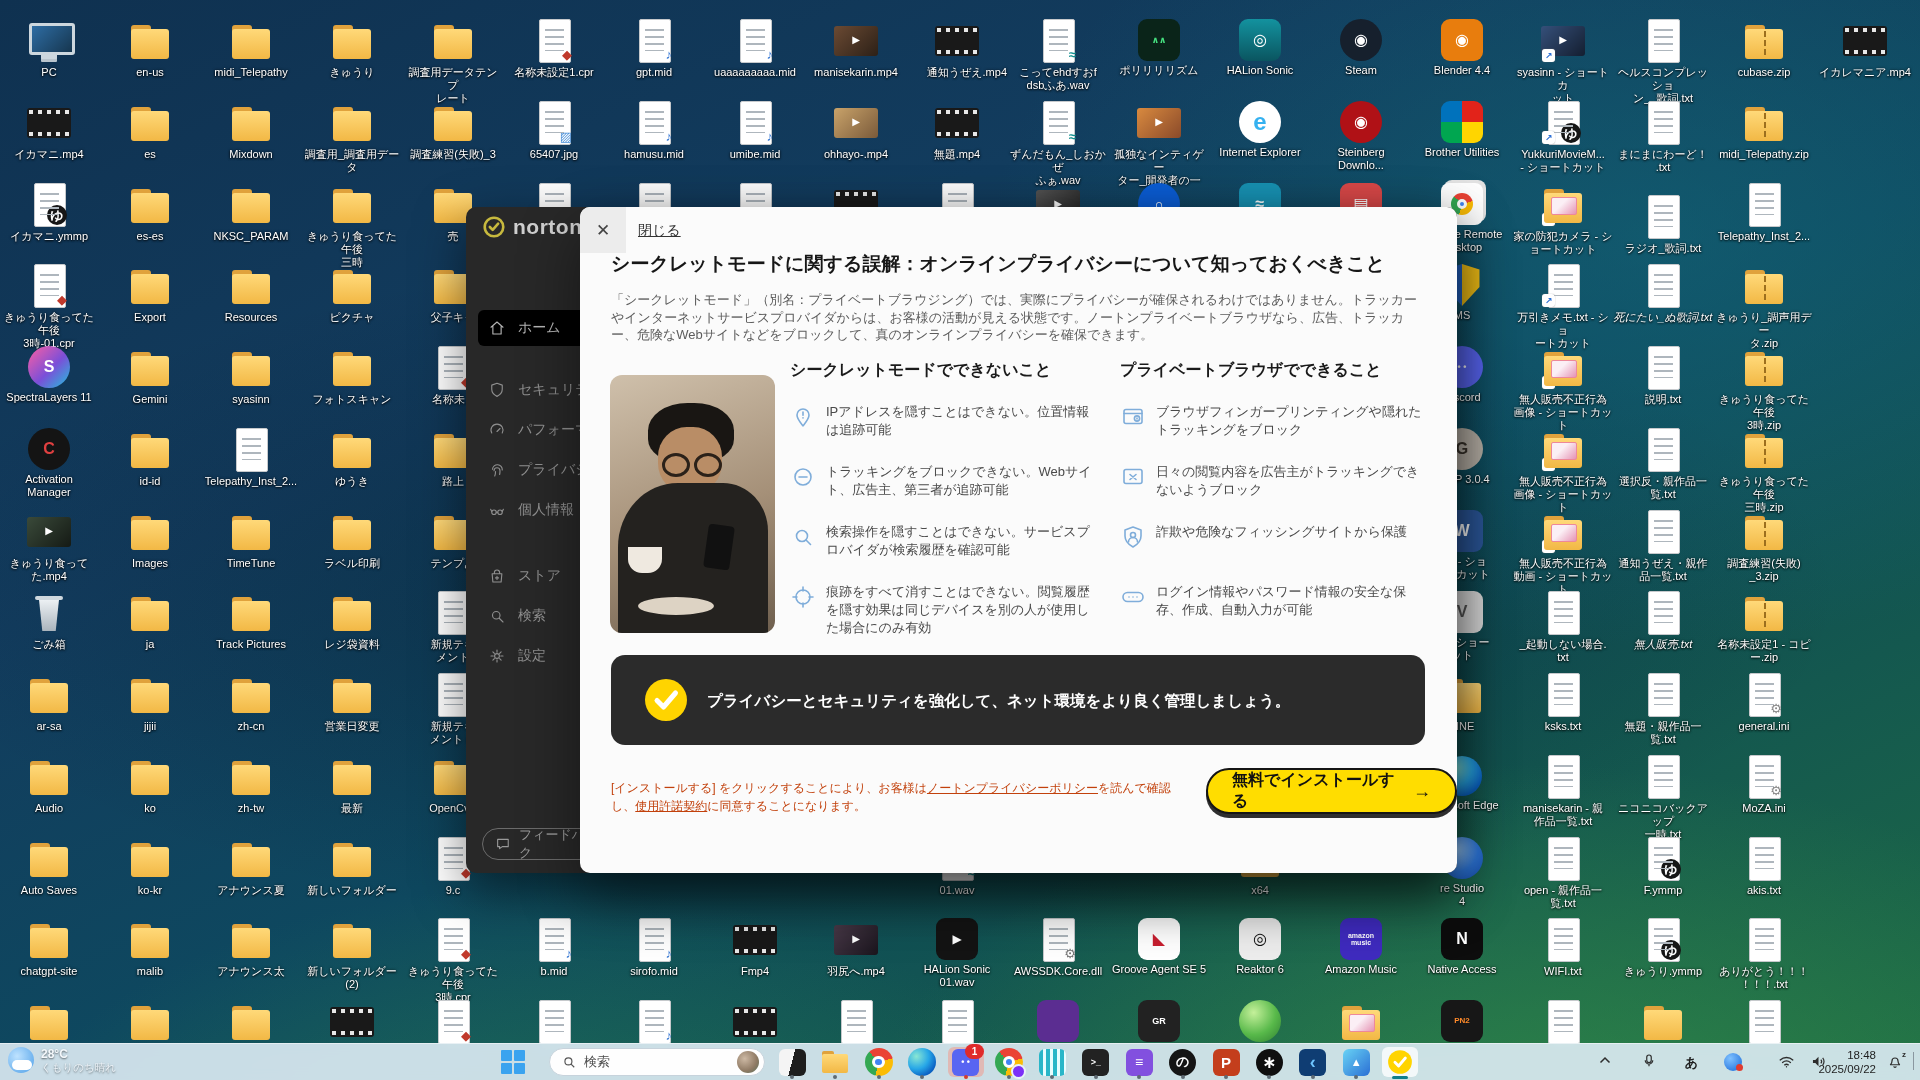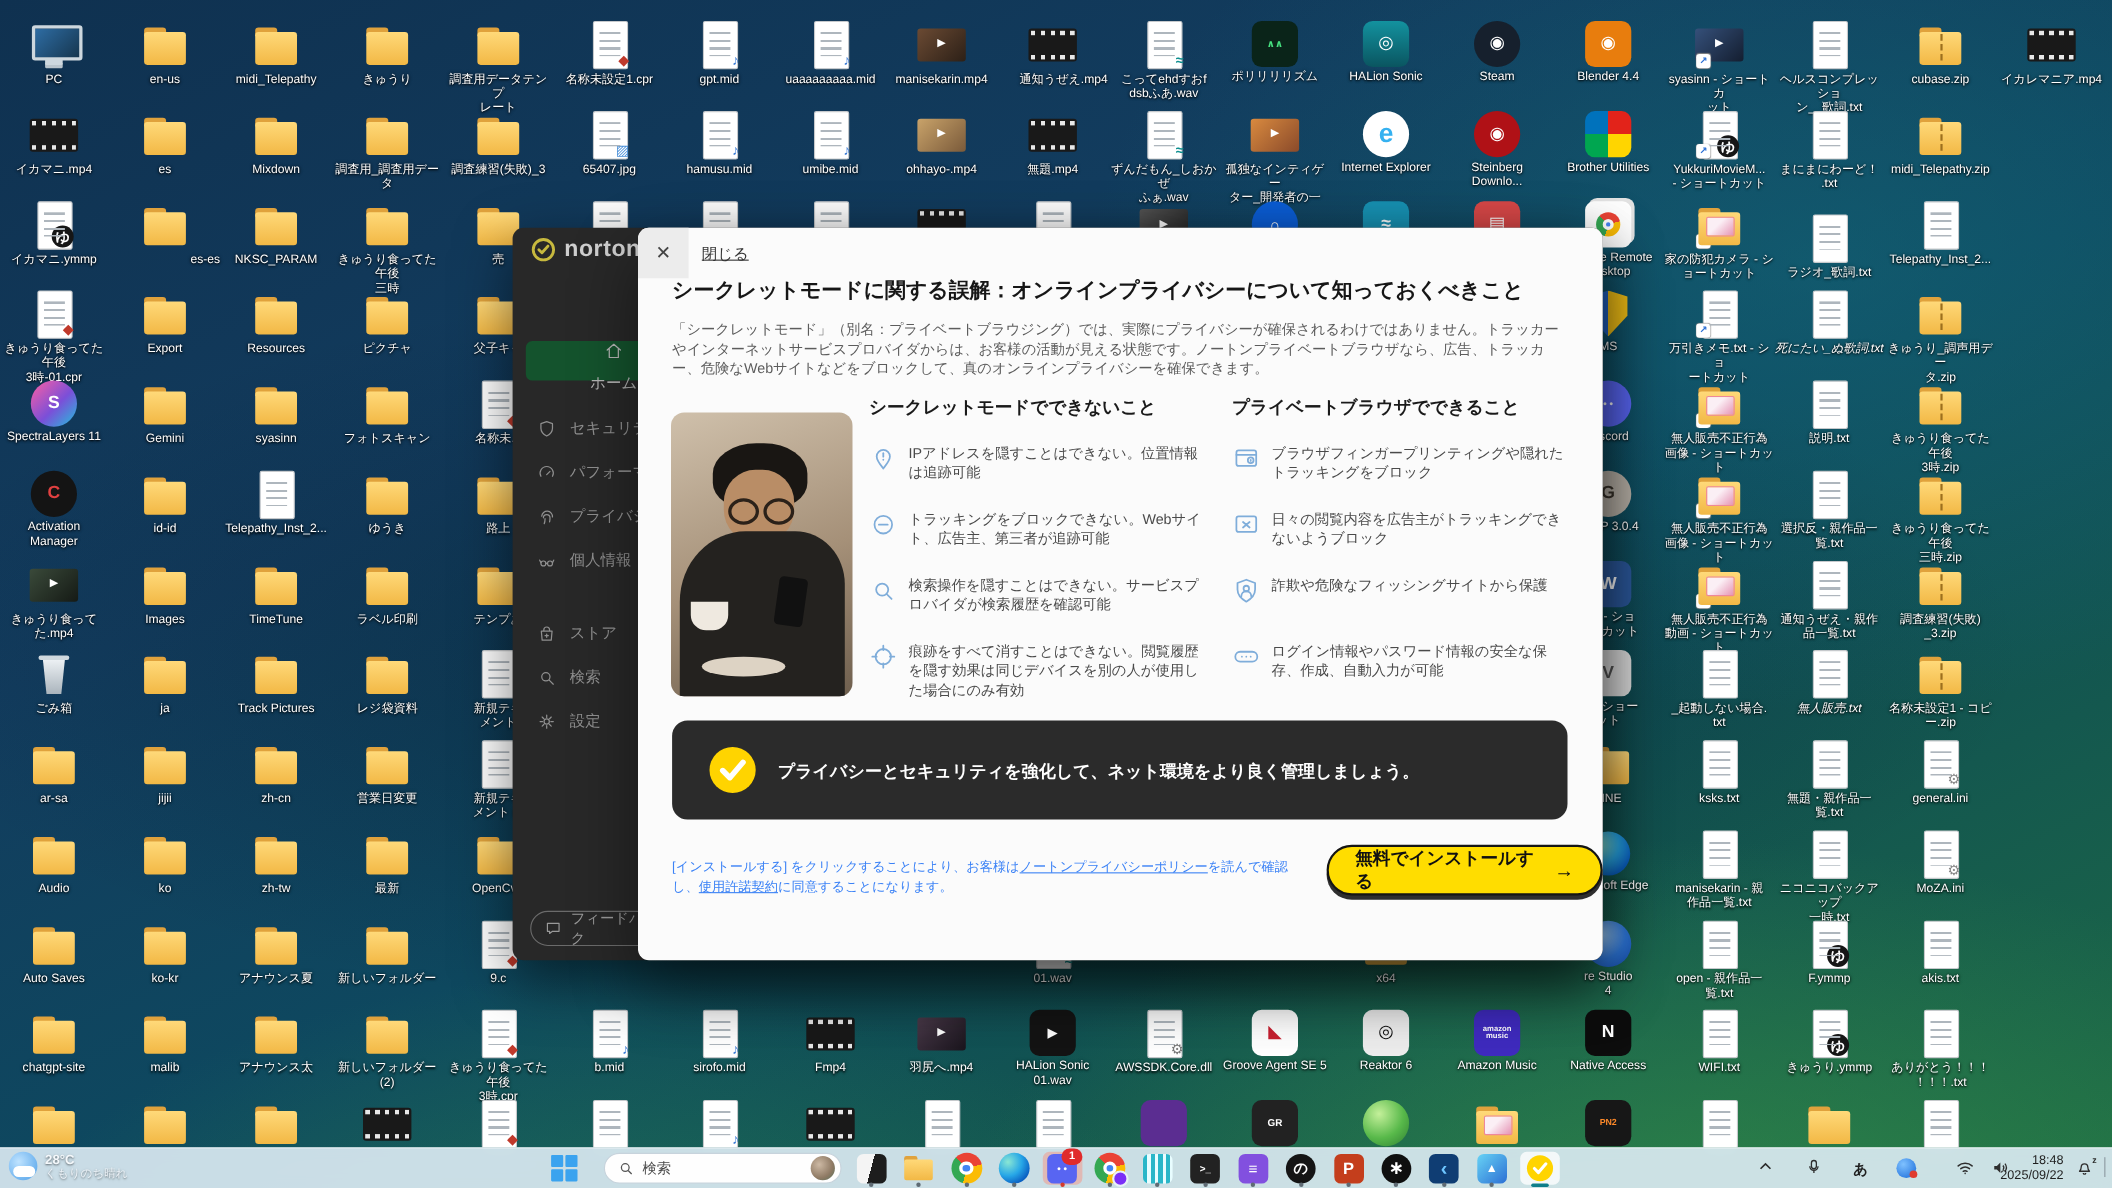--- a/index.html
+++ b/index.html
@@ -72,21 +72,21 @@
     background:radial-gradient(circle at 30% 30%,#8ae7d4,#27a7e7 45%,#0b62c4 75%,#0a4f9e);}
   .k-edgeball{width:40px;height:40px;margin:3px auto 0;border-radius:50%;
     background:radial-gradient(circle at 30% 30%,#8ae7d4,#27a7e7 45%,#0b62c4 75%,#0a4f9e);}
   
   #nwin{position:absolute;left:466px;top:207px;width:991px;height:666px;background:#282828;border-radius:10px;
     box-shadow:0 18px 50px rgba(0,0,0,.5);z-index:2;}
   #nlogo{position:absolute;left:16px;top:8px;display:flex;align-items:center;gap:7px;}
   #nlogo span{font-size:21px;font-weight:bold;color:#cfcfcf;letter-spacing:.5px;}
   .navitem{position:absolute;left:12px;width:150px;height:36px;display:flex;align-items:center;gap:12px;
     color:#8f8f8f;font-size:14px;padding-left:10px;box-sizing:border-box;border-radius:6px;}
-  .navitem.sel{background:#14532d;color:#b5b5b5;flex-direction:column;}
+  .navitem.sel{background:#000000;color:#b5b5b5;}
   .navitem svg{flex:0 0 auto;}
   #feedback{position:absolute;left:16px;top:621px;width:130px;height:32px;border:1px solid #6b6b6b;border-radius:17px;
     display:flex;align-items:center;gap:8px;padding-left:12px;box-sizing:border-box;color:#9a9a9a;font-size:13px;}
   
   #dlg{position:absolute;left:580px;top:207px;width:877px;height:666px;background:#fbfbfb;border-radius:10px;
     box-shadow:0 24px 60px rgba(0,0,0,.45);z-index:3;}
   #dlg-close{position:absolute;left:0;top:0;width:46px;height:46px;background:#ececec;border-radius:10px 0 0 0;
     display:flex;align-items:center;justify-content:center;color:#444;font-size:17px;}
   #dlg-closelabel{position:absolute;left:58px;top:15px;font-size:14px;color:#333;text-decoration:underline;}
   #dlg-title{position:absolute;left:31px;top:44px;width:800px;font-size:19px;font-weight:bold;color:#161616;}
@@ -101,21 +101,21 @@
   #dlg-photo .phone{position:absolute;left:96px;top:150px;width:26px;height:44px;background:#111;border-radius:4px;transform:rotate(8deg);}
   #dlg-photo .cup{position:absolute;left:18px;top:172px;width:34px;height:26px;background:#efe9e0;border-radius:0 0 14px 14px;}
   #dlg-photo .plate{position:absolute;left:28px;top:222px;width:76px;height:18px;background:#ddd3c4;border-radius:50%;}
   .colhead{position:absolute;top:153px;font-size:16px;font-weight:bold;color:#1a1a1a;}
   .bullet{position:absolute;display:flex;gap:10px;width:310px;}
   .bullet .btxt{font-size:13px;line-height:18px;color:#4a4a4a;}
   .bullet svg{flex:0 0 auto;margin-top:1px;}
   #banner{position:absolute;left:31px;top:448px;width:814px;height:90px;background:#2b2b2b;border-radius:14px;box-sizing:border-box;}
   #banner .ncheck{position:absolute;left:32px;top:22px;}
   #banner .btext{position:absolute;left:96px;top:36px;font-size:15.5px;font-weight:bold;color:#fff;}
-  #dlg-footer{position:absolute;left:31px;top:572px;width:560px;font-size:12px;line-height:18px;color:#3b82f6;}
+  #dlg-footer{position:absolute;left:31px;top:572px;width:560px;font-size:12px;line-height:18px;color:#c2410c;}
   #dlg-footer .lnk{text-decoration:underline;}
   #install-btn{position:absolute;left:626px;top:561px;height:46px;padding:0 24px;background:#ffdd00;border:2px solid #151515;
     border-radius:26px;display:flex;align-items:center;gap:10px;font-size:16px;font-weight:bold;color:#111;
     box-shadow:0 4px 0 rgba(10,10,10,.85);box-sizing:border-box;}
   
   #taskbar{position:absolute;left:0;bottom:0;width:1920px;height:36px;z-index:5;
     background:rgba(222,236,245,.90);border-top:1px solid rgba(255,255,255,.5);backdrop-filter:blur(6px);}
   #weather{position:absolute;left:8px;top:3px;display:flex;align-items:center;gap:7px;}
   #weather .wicon{width:26px;height:26px;border-radius:50%;background:radial-gradient(circle at 35% 35%,#bfe3ff,#4d9fe8);position:relative;}
   #weather .wicon::after{content:"";position:absolute;left:4px;bottom:3px;width:20px;height:10px;background:#fff;border-radius:8px;}
@@ -435,21 +435,21 @@
         </div>
       </div>
       <div class="dicon" style="left: -1px; top: 181px;">
         <div class="ibox k-doc">
           <span class="glyph gbg">ゆ</span>
         </div>
         <div class="ilabel">
           <div>イカマニ.ymmp</div>
         </div>
       </div>
-      <div class="dicon" style="left: 100px; top: 181px; text-align: right;">
+      <div class="dicon" style="left: 100px; top: 181px;">
         <div class="ibox k-folder"></div>
         <div class="ilabel">
           <div>es-es</div>
         </div>
       </div>
       <div class="dicon" style="left: 201px; top: 181px;">
         <div class="ibox k-folder"></div>
         <div class="ilabel">
           <div>NKSC_PARAM</div>
         </div>

